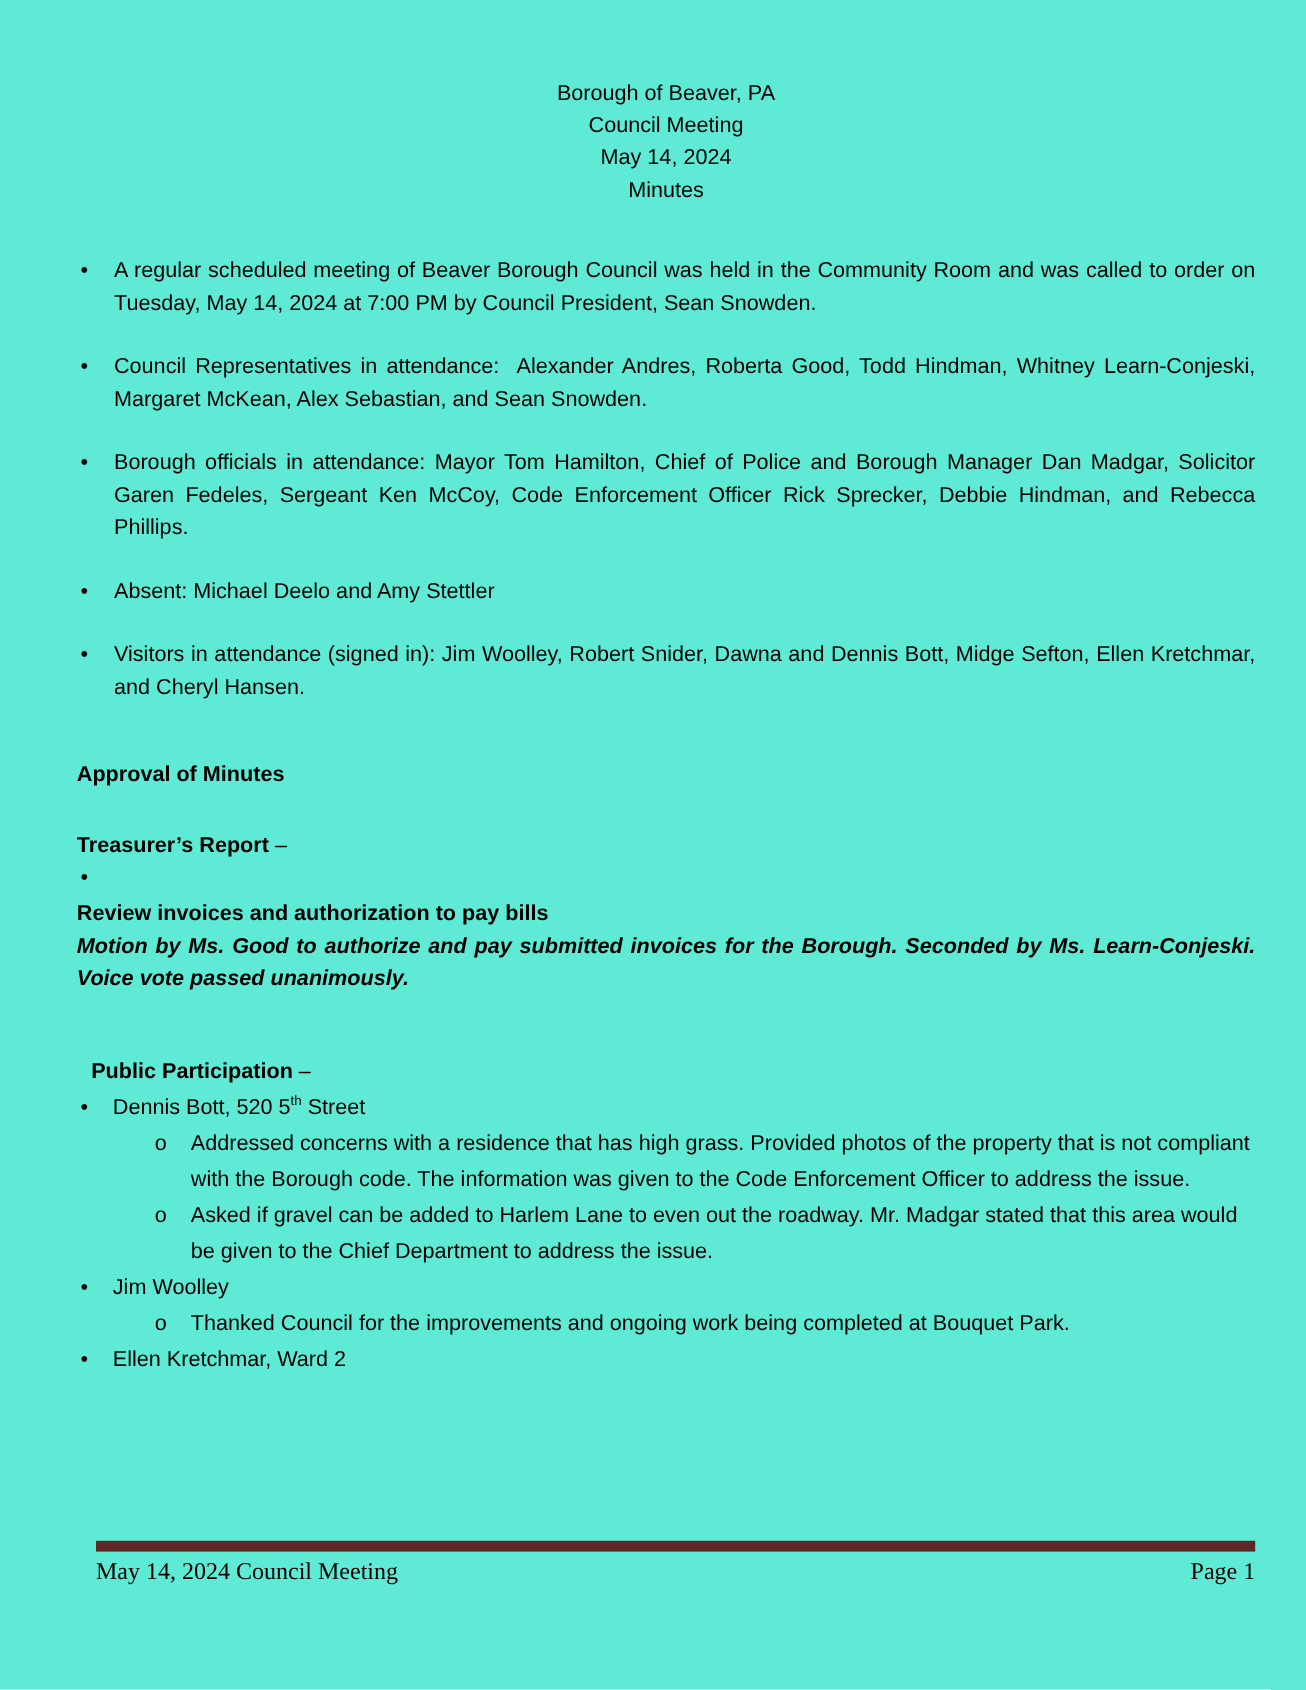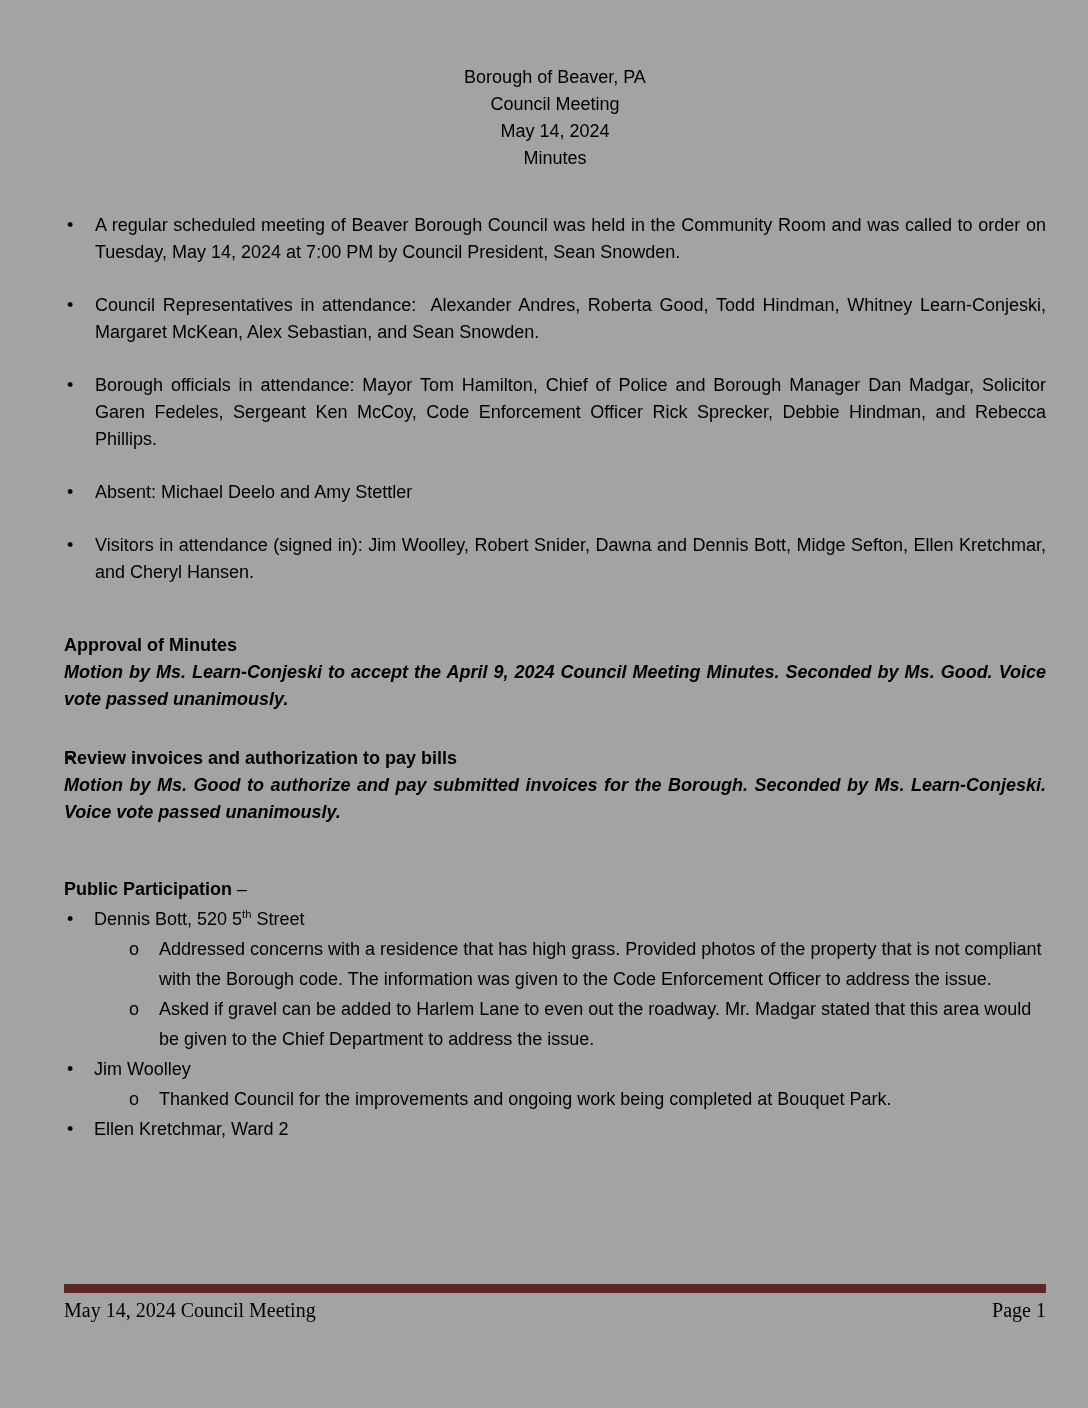--- a/index.html
+++ b/index.html
@@ -1,20 +1,20 @@
 <!DOCTYPE html>
 <html><head>
 <meta charset="utf-8">
 <style>
   html, body { margin: 0; padding: 0; background: #ffffff; }
   .page {
     position: relative;
     width: 1088px;
     height: 1408px;
-    background: #a3a3a3;
+    background: #5eead4;
     box-sizing: border-box;
     padding: 64px 42px 0 64px;
     font-family: "Liberation Sans", sans-serif;
     font-size: 18px;
     color: #000000;
     overflow: hidden;
   }
   .doc-title { text-align: center; line-height: 27px; }
   .doc-title div { min-height: 27px; }
 
@@ -37,38 +37,38 @@
     text-align: justify;
     margin: 0;
   }
 
   .sec-approval { margin-top: 46px; }
   .sec-treasurer { margin-top: 32px; }
   .sec-treasurer .li1 { margin-bottom: 0; text-align: left; }
   .sec-invoices { margin-top: 30px; }
 
   .sec-participation { margin-top: 48px; }
-  .sec-participation .h { line-height: 30px; }
+  .sec-participation .h { line-height: 30px; margin-left: 12px; }
   .pp-li1 {
     position: relative;
     padding-left: 30px;
     line-height: 30px;
     text-align: left;
   }
   .pp-li1 .m1 { position: absolute; left: 3px; }
   .pp-li2 {
     position: relative;
     padding-left: 95px;
     line-height: 30px;
     text-align: left;
   }
   .pp-li2 .m2 { position: absolute; left: 65px; }
   sup { font-size: 0.62em; line-height: 0; }
 
-  .footer { position: absolute; left: 64px; right: 42px; top: 1284px; }
+  .footer { position: absolute; left: 80px; right: 42px; top: 1284px; }
   .footer-bar { height: 9px; background: #5e2727; }
   .footer-row {
     display: flex;
     justify-content: space-between;
     margin-top: 4px;
     font-family: "Liberation Serif", serif;
     font-size: 20px;
     line-height: 26px;
   }
 </style>
@@ -102,24 +102,24 @@
       <span>Absent: Michael Deelo and Amy Stettler</span>
     </div>
     <div class="li1">
       <span class="m1">•</span>
       <span>Visitors in attendance (signed in): Jim Woolley, Robert Snider, Dawna and Dennis Bott, Midge Sefton, Ellen Kretchmar, and Cheryl Hansen.</span>
     </div>
   </div>
 
   <div class="sec-approval">
     <div class="h">Approval of Minutes</div>
-    <p class="motion">Motion by Ms. Learn-Conjeski to accept the April 9, 2024 Council Meeting Minutes. Seconded by Ms. Good. Voice vote passed unanimously.</p>
   </div>
 
   <div class="sec-treasurer">
+    <div class="h"><span>Treasurer’s Report</span><span class="dash"> –</span></div>
     <div class="li1">
       <span class="m1">•</span>
     </div>
   </div>
 
   <div class="sec-invoices">
     <div class="h">Review invoices and authorization to pay bills</div>
     <p class="motion">Motion by Ms. Good to authorize and pay submitted invoices for the Borough. Seconded by Ms. Learn-Conjeski. Voice vote passed unanimously.</p>
   </div>
 

